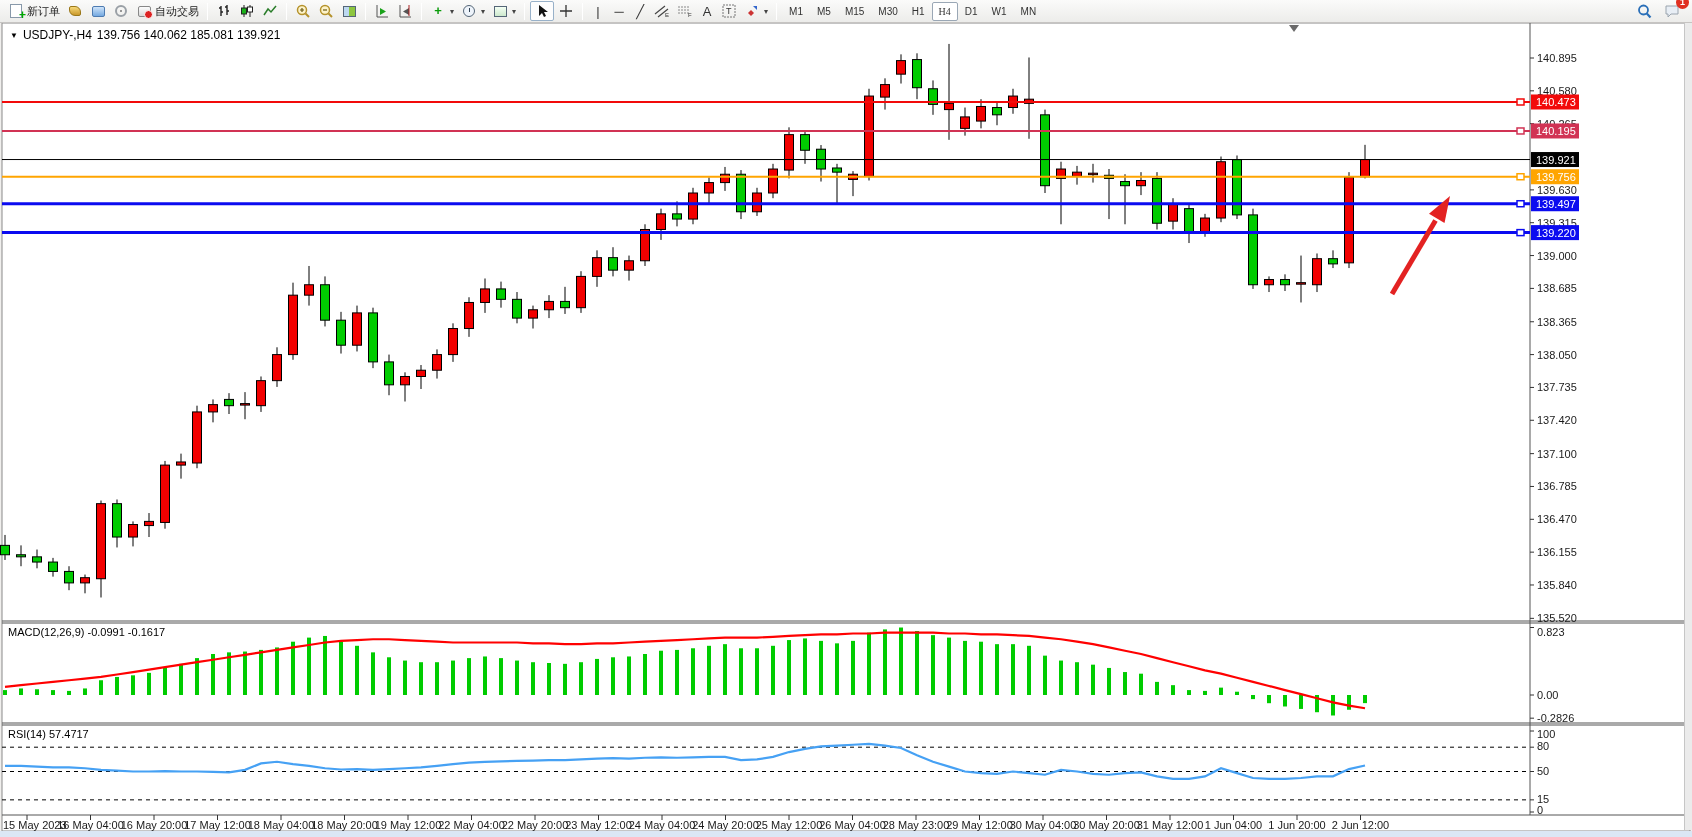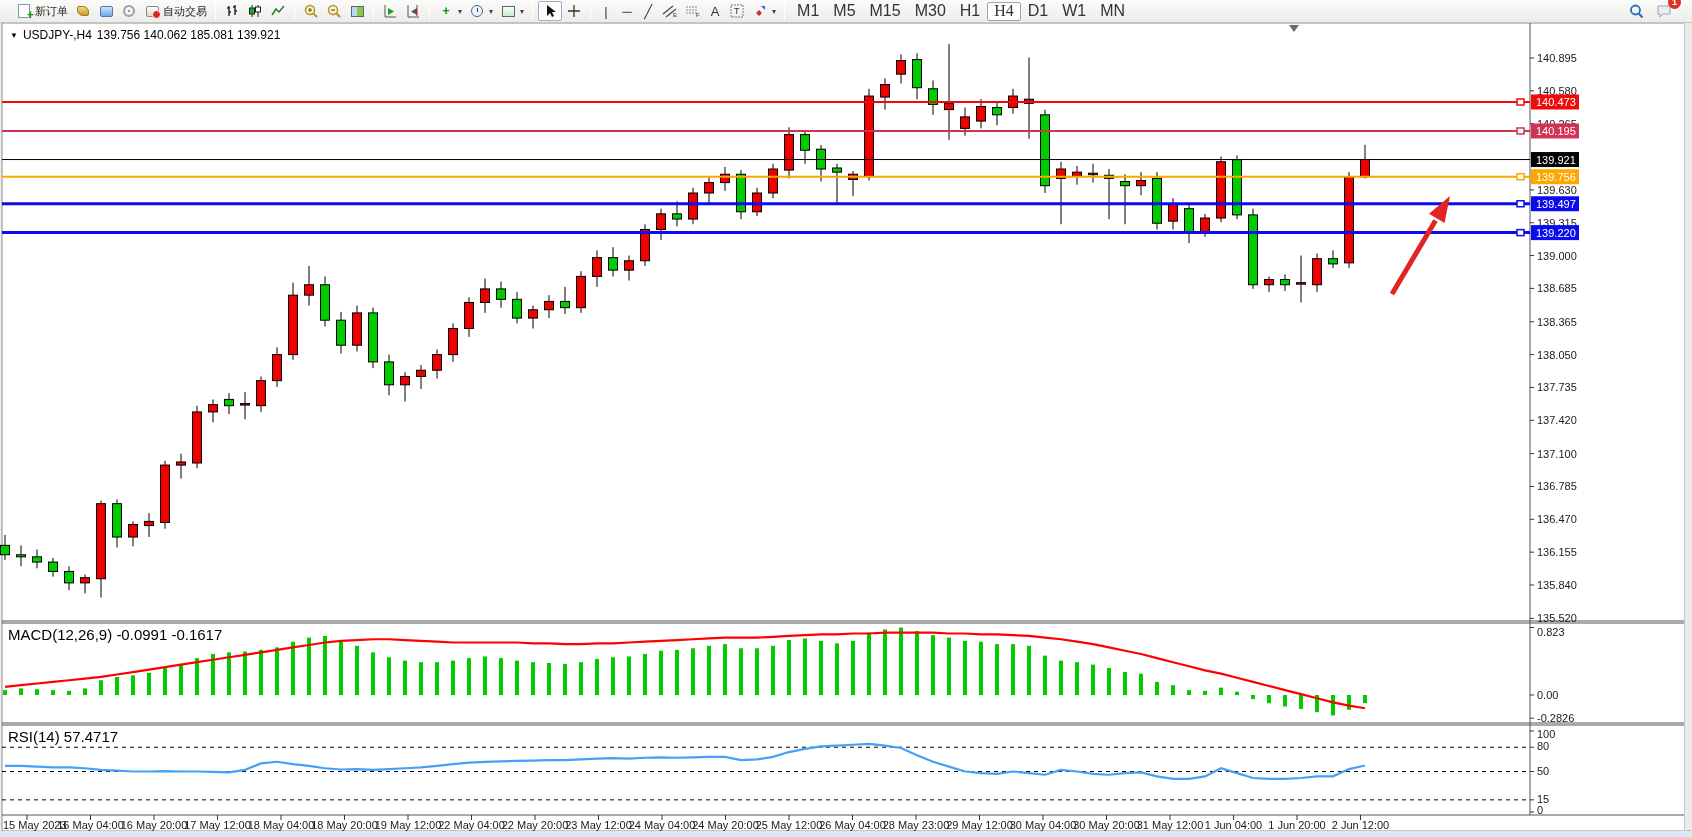--- a/index.html
+++ b/index.html
@@ -3,30 +3,30 @@
 <meta charset="utf-8">
 <style>
   * { margin:0; padding:0; box-sizing:border-box; }
   html,body { width:1692px; height:837px; overflow:hidden; background:#f0efed;
               font-family:"Liberation Sans", sans-serif; }
   #app { position:relative; width:1692px; height:837px; }
 
   
   #toolbar { position:absolute; left:0; top:0; width:1692px; height:23px;
              background:linear-gradient(#fbfbfa,#ececea); border-bottom:1px solid #c6c4c2;
-             display:flex; align-items:center; padding:0 13px; gap:1px; z-index:5; }
+             display:flex; align-items:center; padding:0 5px; gap:1px; z-index:5; }
   .tbtn { height:20px; min-width:20px; display:flex; align-items:center; justify-content:center;
           padding:0 3px; border-radius:2px; font-size:11px; color:#222; gap:3px; cursor:default; }
   .tbtn.active { background:#fdfdfd; border:1px solid #98b1c9; }
   .sep { width:1px; height:17px; background:#c2c0be; border-right:1px solid #ffffff; margin:0 4px; }
   .ico { width:16px; height:16px; display:inline-flex; align-items:center; justify-content:center;
          font-size:12px; line-height:16px; }
   .glyph { font-size:13px; color:#333; }
   .caret { font-size:8px; color:#444; margin-left:1px; }
-  .tf-btn { height:19px; padding:0 6px; font-size:16px; color:#333; display:flex; align-items:center;
+  .tf-btn { height:19px; padding:0 6px; font-size:10px; color:#333; display:flex; align-items:center;
             border:1px solid transparent; border-radius:2px; }
   .tf-btn.sel { background:#ffffff; border:1px solid #9aa7b5;font-family:Liberation Serif, serif; }
   #toolbar-right { margin-left:auto; display:flex; align-items:center; gap:6px; padding-right:4px; }
   .badge-red { position:absolute; right:-6px; top:-5px; background:#e03021; color:#fff;
                border-radius:8px; font-size:9px; min-width:13px; height:13px; line-height:13px;
                text-align:center; padding:0 2px; font-weight:bold; }
 
   
   .doc-icon { width:12px; height:14px; background:#fff; border:1px solid #8899aa; position:relative; }
   .doc-icon:after { content:"+"; position:absolute; right:-5px; bottom:-6px; color:#0a0;
@@ -48,21 +48,21 @@
   .clock-ic { width:12px; height:12px; border:1px solid #567; border-radius:50%;
               background:#eef4fb; position:relative; }
   .clock-ic:after { content:""; position:absolute; left:5px; top:2px; width:1px; height:4px; background:#345; }
   .tmpl-ic { width:13px; height:11px; border:1px solid #567;
              background:linear-gradient(#f4fff4,#cde9cd); }
 
   
   #chart-title { position:absolute; left:10px; top:28px; font-size:12px; color:#000; z-index:3;
                  display:flex; align-items:center; gap:5px; }
   #chart-title .tri { font-size:8px; color:#000; }
-  .ind-label { position:absolute; font-size:15px; color:#000; z-index:3; }
+  .ind-label { position:absolute; font-size:11px; color:#000; z-index:3; }
   #macd-label { left:8px; top:626px; }
   #rsi-label  { left:8px; top:728px;text-align:right; }
   #chart-svg { position:absolute; left:0; top:0; z-index:1; }
   #right-strip { position:absolute; right:0; top:23px; width:8px; height:807px;
                  background:#ebebeb; border-left:1px solid #c6c6c6; z-index:2; }
   #bottom-strip { position:absolute; left:0; top:831px; width:1692px; height:6px;
                   background:#dbe7f5; z-index:2; }
 </style>
 </head>
 <body>

